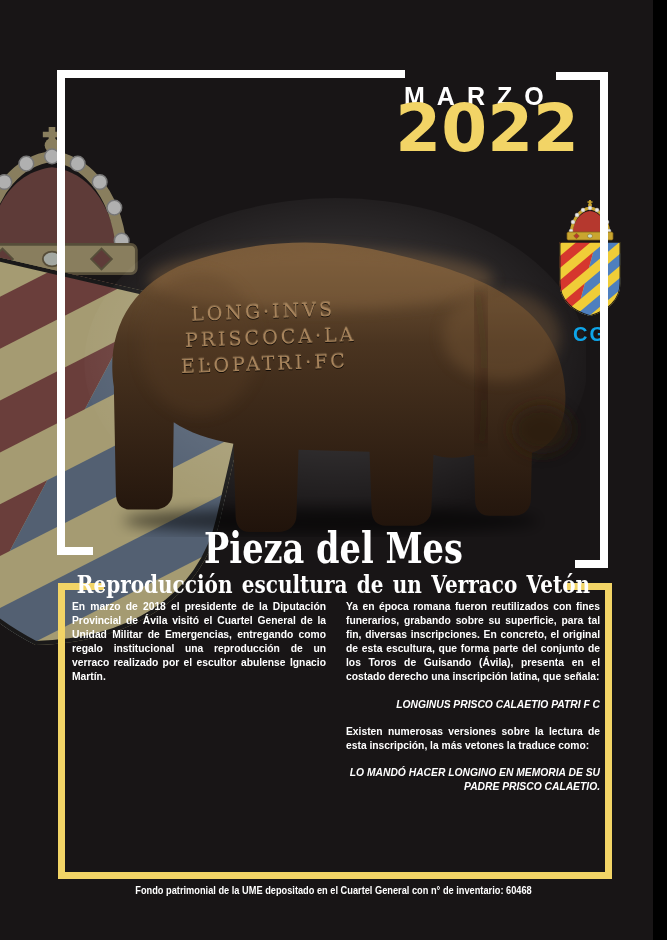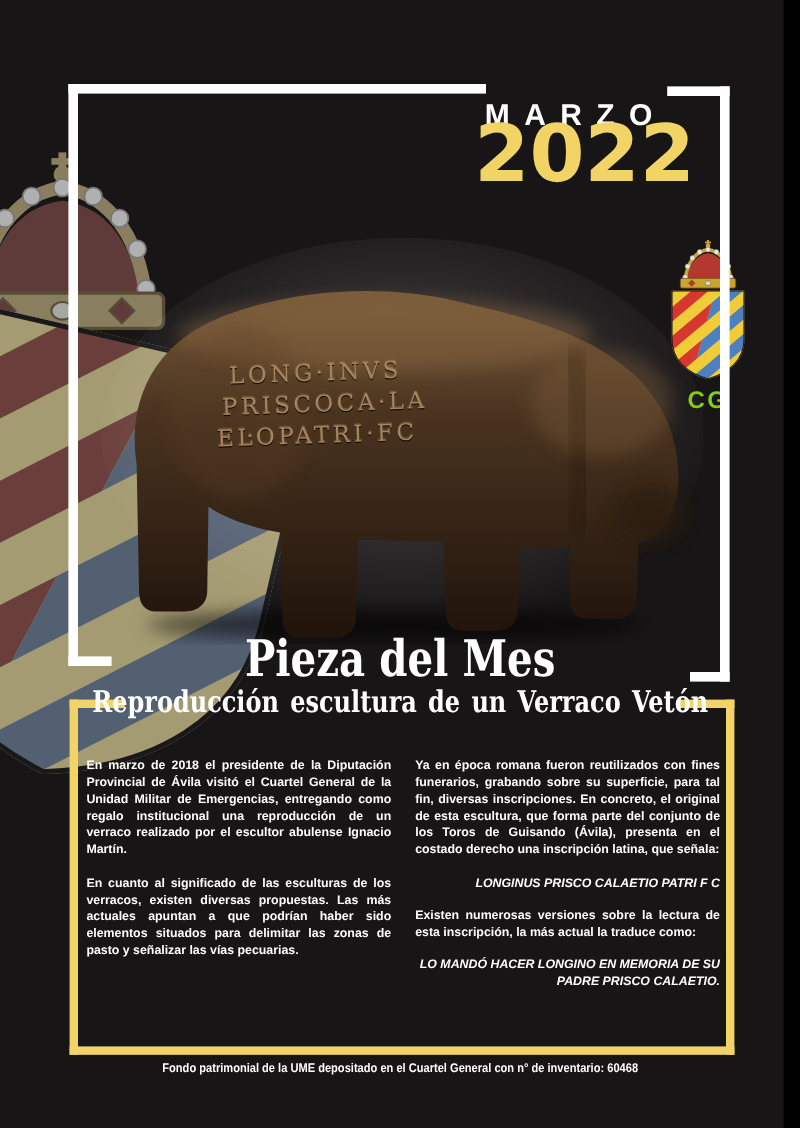--- a/index.html
+++ b/index.html
@@ -22,21 +22,21 @@
   .f-right-foot{left:575px;top:560px;width:33px;height:8px;}
   
   .month{position:absolute;left:404px;top:82px;width:160px;z-index:7;
     color:#fff;font-weight:700;font-size:25px;letter-spacing:12px;white-space:nowrap;}
   .year{position:absolute;right:74px;top:96px;z-index:7;text-align:center;
     color:#F2D466;font-family:"DejaVu Sans",sans-serif;font-weight:800;font-size:66px;line-height:1;}
   
   .cg-crest{position:absolute;right:27px;top:200px;width:72px;z-index:5;text-align:center;}
   .cg-crest .crown{width:60px;height:42px;margin:0 auto;display:block;}
   .cg-crest .shield{width:66px;height:80px;margin:-3px auto 0;display:block;}
-  .cg-label{margin-top:4px;color:#84cc16;font-weight:700;font-size:20px;letter-spacing:2px;}
+  .cg-label{margin-top:4px;color:#0ea5e9;font-weight:700;font-size:20px;letter-spacing:2px;}
   
   .photo{position:absolute;left:76px;top:192px;width:510px;height:345px;z-index:3;}
   .boar-svg{width:100%;height:100%;display:block;}
   .inscription{position:absolute;left:104px;top:106px;transform:rotate(-2deg);
     font-family:"DejaVu Serif",serif;font-size:19px;letter-spacing:3px;line-height:26px;
     color:#A8845C;text-shadow:0 1px 0 rgba(0,0,0,.75),0 -1px 1px rgba(245,215,165,.3);
     white-space:nowrap;}
   .inscription .l1{padding-left:12px;display:block;}
   .inscription .l2{padding-left:5px;display:block;}
   .inscription .l3{display:block;}
@@ -48,21 +48,21 @@
     color:#fff;font-family:"DejaVu Serif",serif;font-weight:700;font-size:25px;
     word-spacing:3px;transform:scale(.8,1);white-space:nowrap;}
   
   .ybox{position:absolute;left:58px;top:583px;width:554px;height:296px;z-index:4;
     border-left:7px solid #F2D466;border-right:7px solid #F2D466;border-bottom:7px solid #F2D466;
     box-sizing:border-box;}
   .ydash{position:absolute;background:#F2D466;height:7px;top:583px;z-index:5;}
   .ydash-left{left:58px;width:46px;}
   .ydash-right{left:566px;width:46px;}
   
-  .columns{position:absolute;left:72px;top:632px;width:528px;z-index:5;
+  .columns{position:absolute;left:72px;top:600px;width:528px;z-index:5;
     display:flex;gap:20px;}
   .col{flex:1;color:#fff;font-size:10.3px;line-height:1.37;font-weight:700;text-align:justify;}
   .col p{margin:0 0 13px;}
   .col p.italic{font-style:italic;text-align:right;}
   
   .footer{position:absolute;left:0;top:884px;width:667px;text-align:center;z-index:5;
     color:#fff;font-weight:700;font-size:10.5px;transform:scale(.88,1);}
   .hidden-defs{position:absolute;width:0;height:0;overflow:hidden;}
 </style>
 </head>
@@ -209,25 +209,24 @@
   <div class="title">Pieza del Mes</div>
   <div class="subtitle">Reproducción escultura de un Verraco Vetón</div>
 
   <div class="ybox"></div>
   <div class="ydash ydash-left"></div>
   <div class="ydash ydash-right"></div>
 
   <div class="columns">
     <div class="col">
         <p class="">En marzo de 2018 el presidente de la Diputación Provincial de Ávila visitó el Cuartel General de la Unidad Militar de Emergencias, entregando como regalo institucional una reproducción de un verraco realizado por el escultor abulense Ignacio Martín.</p>
-        <p class="">En cuanto al significado de las esculturas de los verracos, existen diversas propuestas. Las más actuales apuntan a que podrían haber sido elementos situados para delimitar las zonas de pasto y señalizar las vías pecuarias.</p>
       </div>
     <div class="col">
         <p class="">Ya en época romana fueron reutilizados con fines funerarios, grabando sobre su superficie, para tal fin, diversas inscripciones. En concreto, el original de esta escultura, que forma parte del conjunto de los Toros de Guisando (Ávila), presenta en el costado derecho una inscripción latina, que señala:</p>
         <p class="italic">LONGINUS PRISCO CALAETIO PATRI F C</p>
-        <p class="">Existen numerosas versiones sobre la lectura de esta inscripción, la más actual la traduce como:</p>
+        <p class="">Existen numerosas versiones sobre la lectura de esta inscripción, la más vetones la traduce como:</p>
         <p class="italic">LO MANDÓ HACER LONGINO EN MEMORIA DE SU PADRE PRISCO CALAETIO.</p>
       </div>
   </div>
 
   <div class="footer">Fondo patrimonial de la UME depositado en el Cuartel General con n° de inventario: 60468</div>
 
 </div>
 
 </body></html>

